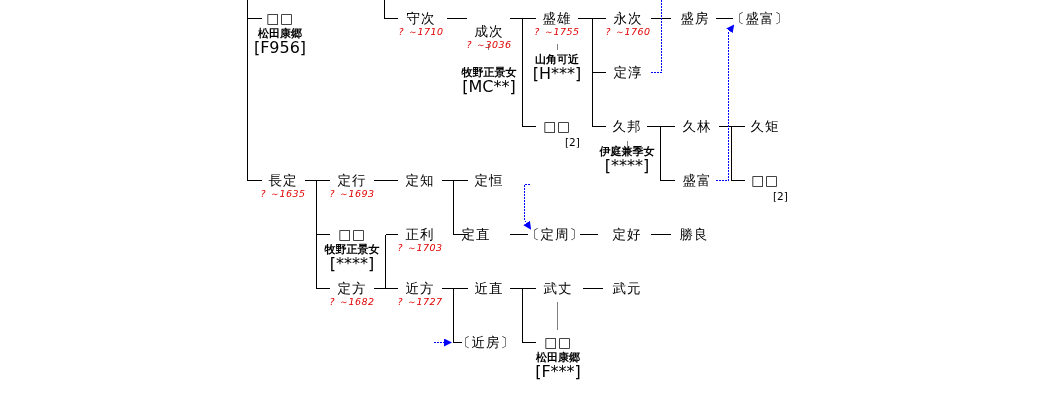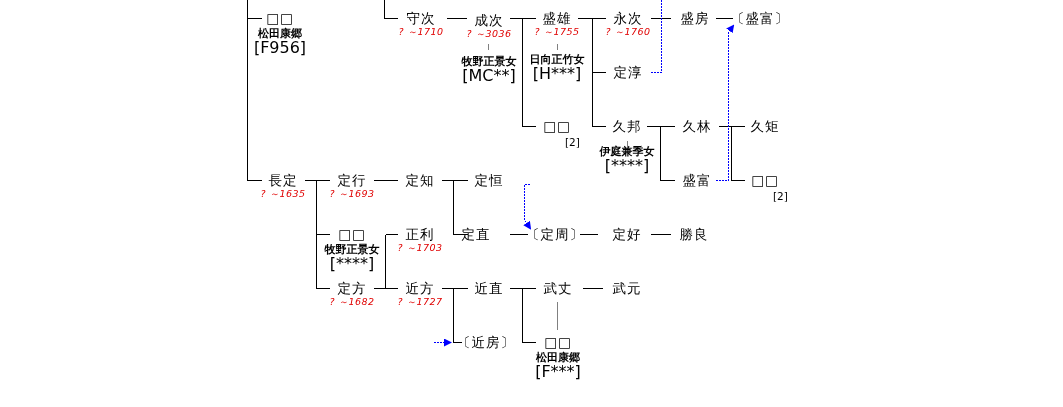--- a/index.html
+++ b/index.html
@@ -80,33 +80,33 @@
   <div class="name">□□</div>
   <div class="spouse">松田康郷</div>
   <div class="ref">[F956]</div>
 </div>
 
 <div class="node" style="left:421px;top:10px">
   <div class="name">守次</div>
   <div class="dates">? ～1710</div>
 </div>
 
-<div class="node" style="left:489px;top:12px">
+<div class="node" style="left:489px;top:23px">
   <div class="name">成次</div>
   <div class="dates">? ～3036</div>
   <div style="height:14px"></div>
   <div class="spouse">牧野正景女</div>
   <div class="ref">[MC**]</div>
 </div>
 
 <div class="node" style="left:557px;top:10px">
   <div class="name">盛雄</div>
   <div class="dates">? ～1755</div>
   <div style="height:14px"></div>
-  <div class="spouse">日向正竹女</div>
+  <div class="spouse">山角可近</div>
   <div class="ref">[H***]</div>
 </div>
 
 <div class="node" style="left:628px;top:10px">
   <div class="name">永次</div>
   <div class="dates">? ～1760</div>
 </div>
 
 <div class="node" style="left:695px;top:10px">
   <div class="name">盛房</div>

